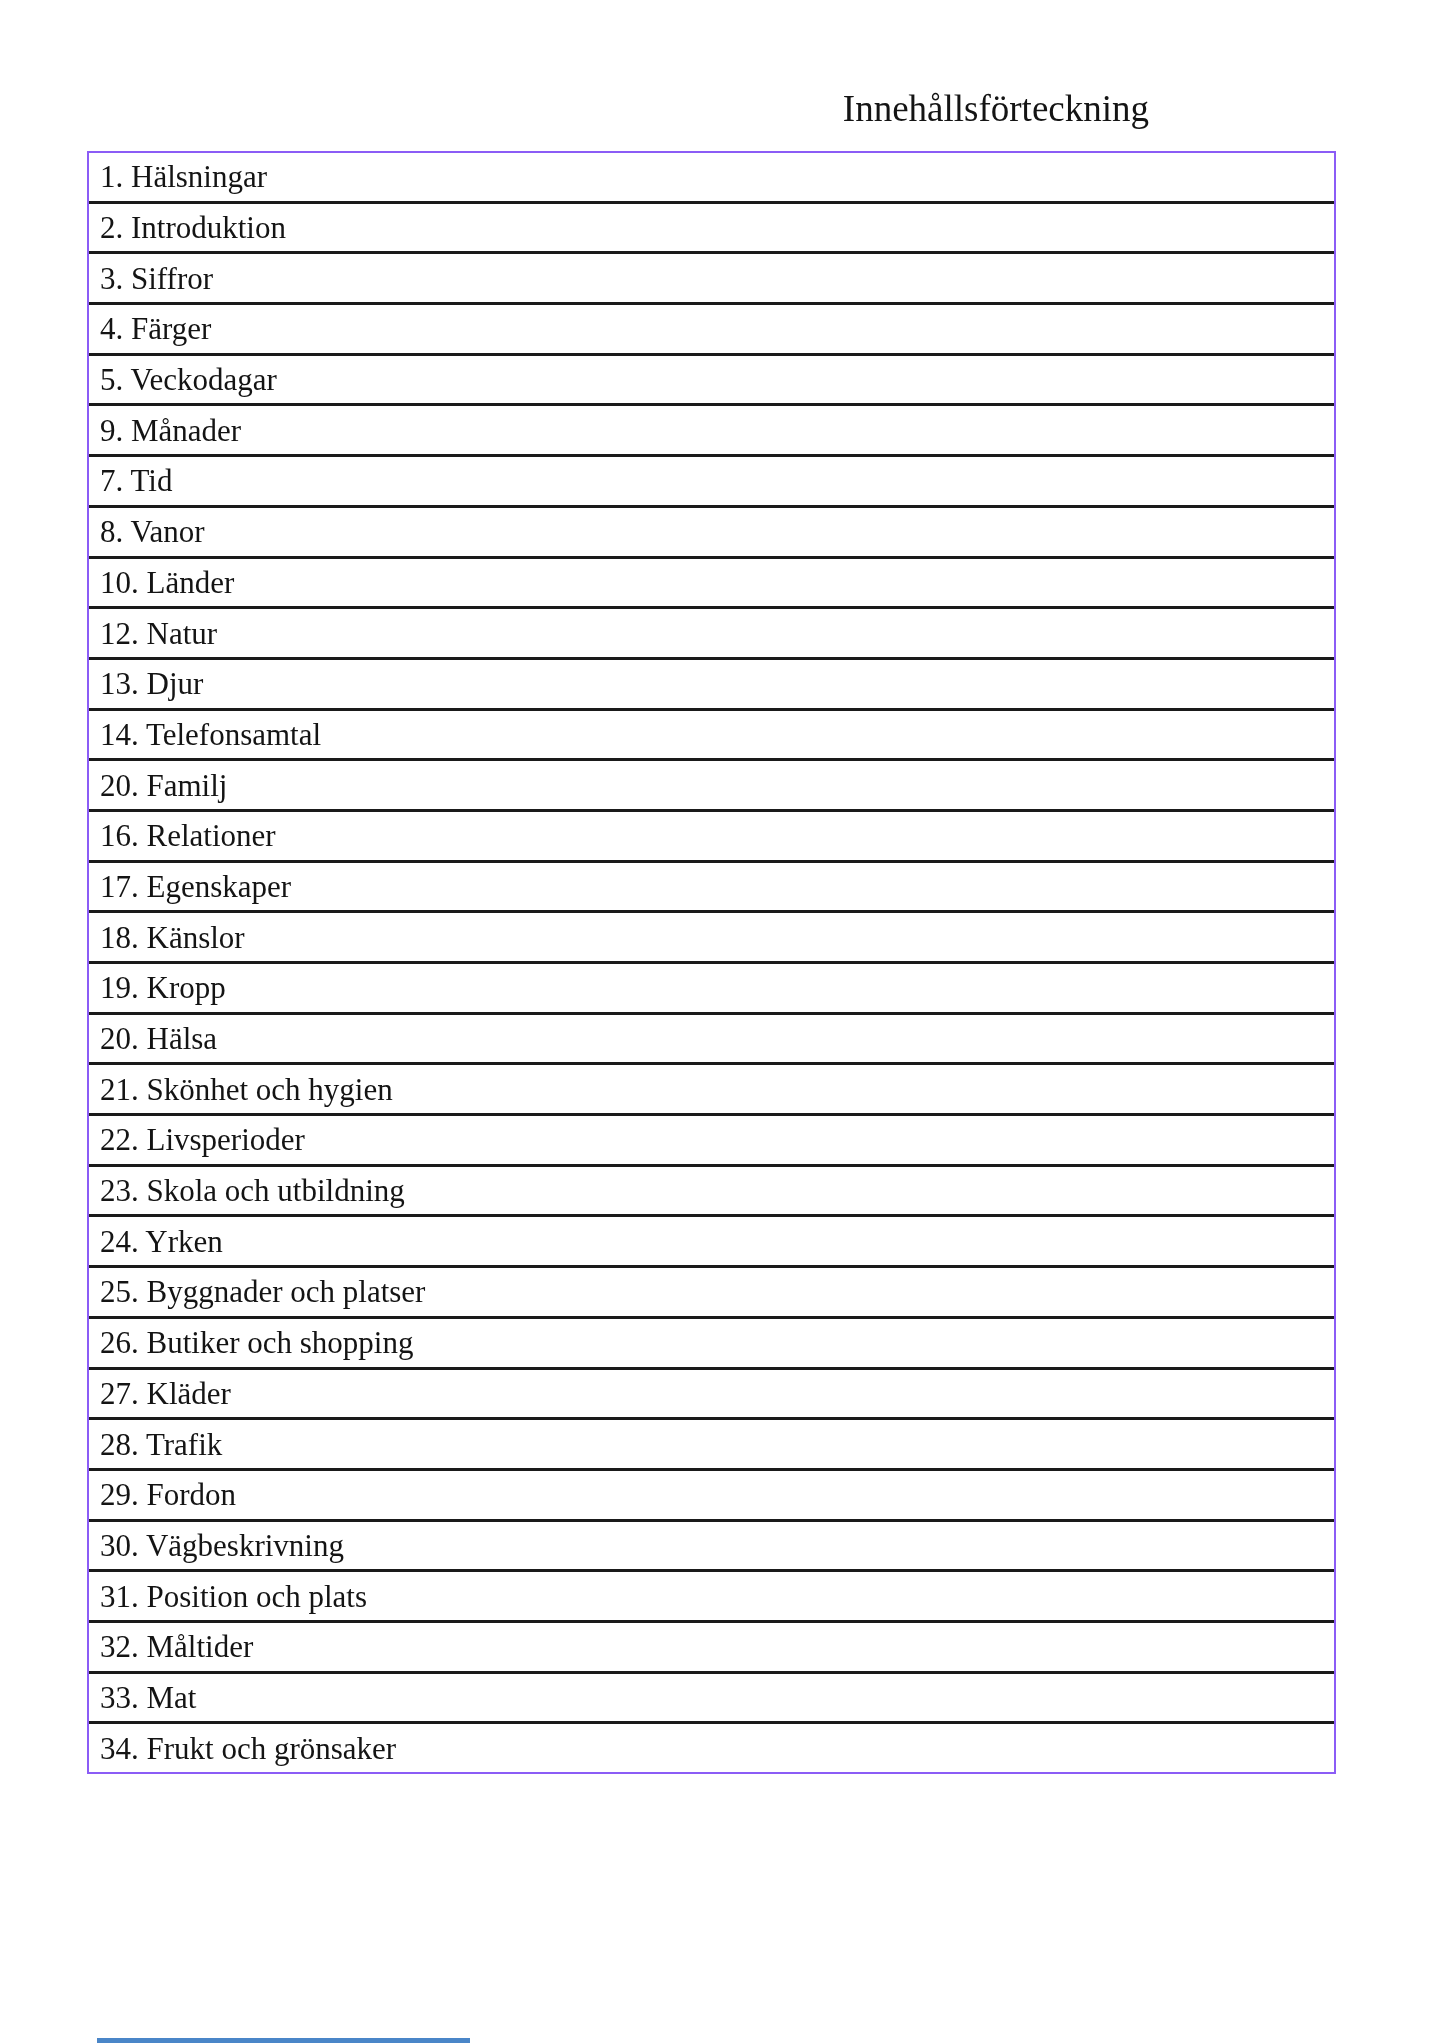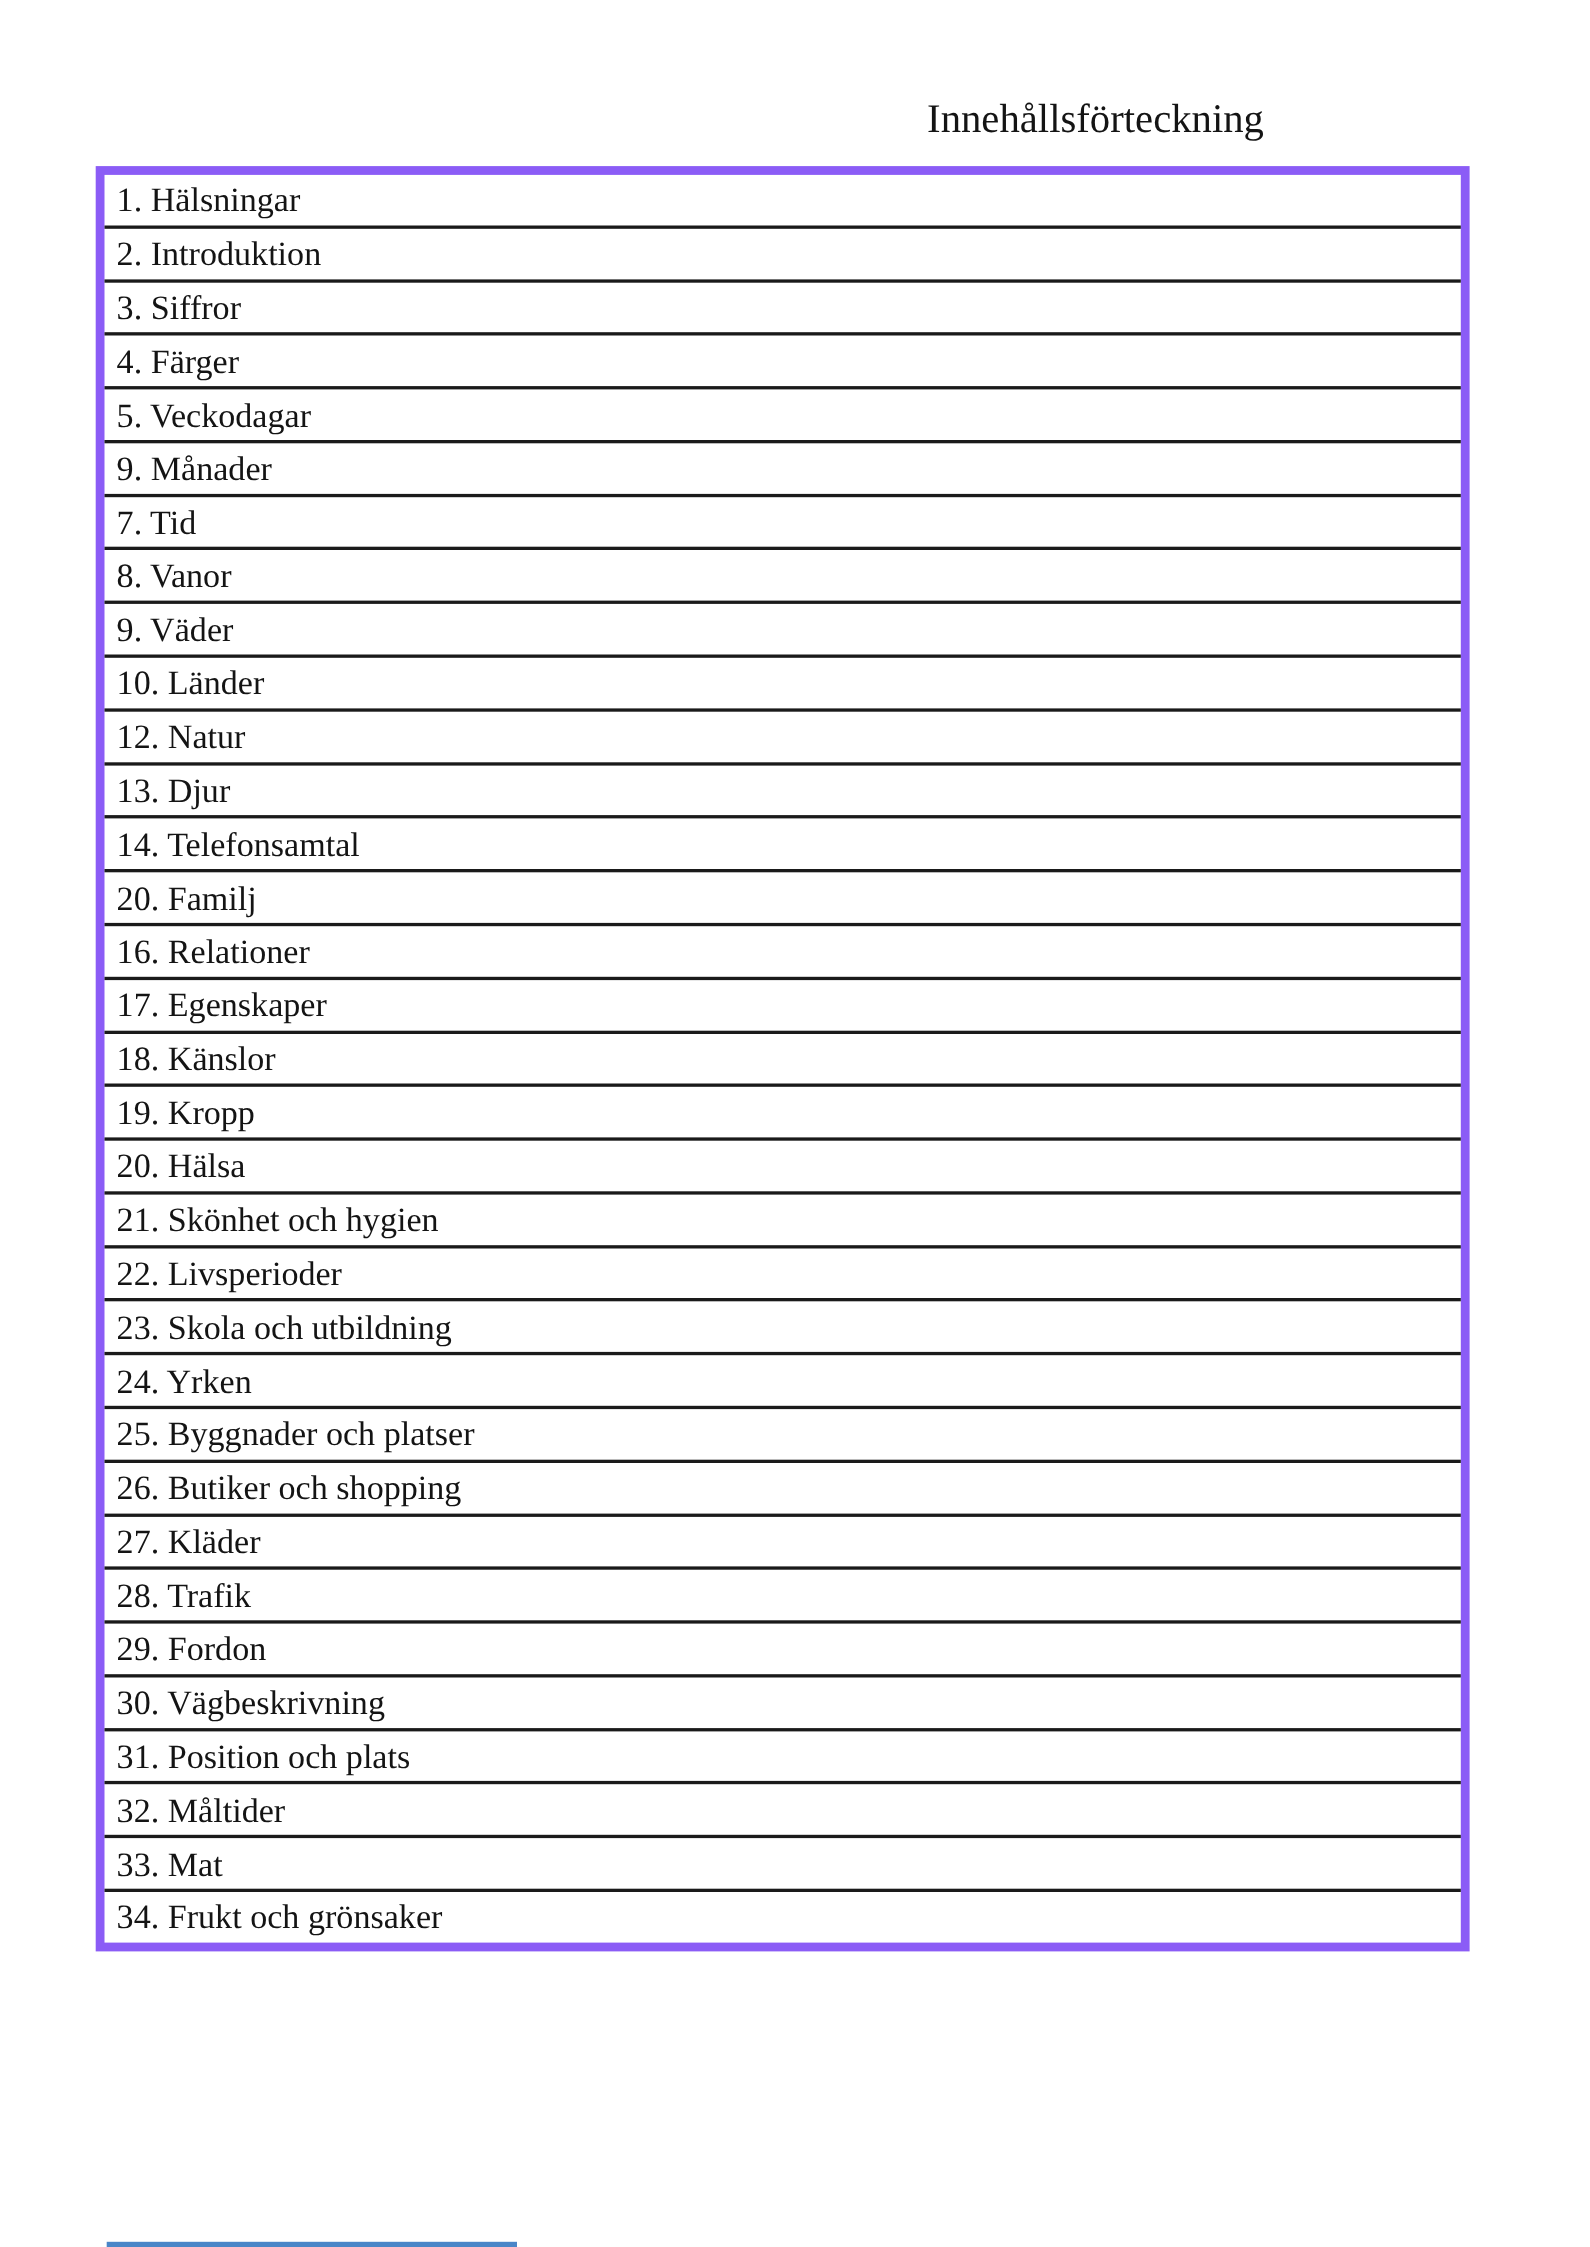--- a/index.html
+++ b/index.html
@@ -28,21 +28,21 @@
     color: #141414;
     letter-spacing: 0px;
   }
   .toc-table {
     position: absolute;
     left: 87px;
     top: 151px;
     width: 1249px;
     height: 1623px;
     box-sizing: border-box;
-    border: 8px solid #8b5cf6;
+    border: 2px solid #8b5cf6;
     display: flex;
     flex-direction: column;
     background: #ffffff;
   }
   .toc-row {
     flex: 1 1 0;
     box-sizing: border-box;
     border-bottom: 3px solid #1a1a1a;
     display: flex;
     align-items: center;
@@ -100,23 +100,20 @@
   </div>
 
   <div class="toc-row">
     <span class="toc-entry">7. Tid</span>
   </div>
 
   <div class="toc-row">
     <span class="toc-entry">8. Vanor</span>
   </div>
 
-  <div class="toc-row">
-    <span class="toc-entry">9. Väder</span>
-  </div>
 
   <div class="toc-row">
     <span class="toc-entry">10. Länder</span>
   </div>
 
 
   <div class="toc-row">
     <span class="toc-entry">12. Natur</span>
   </div>
 

